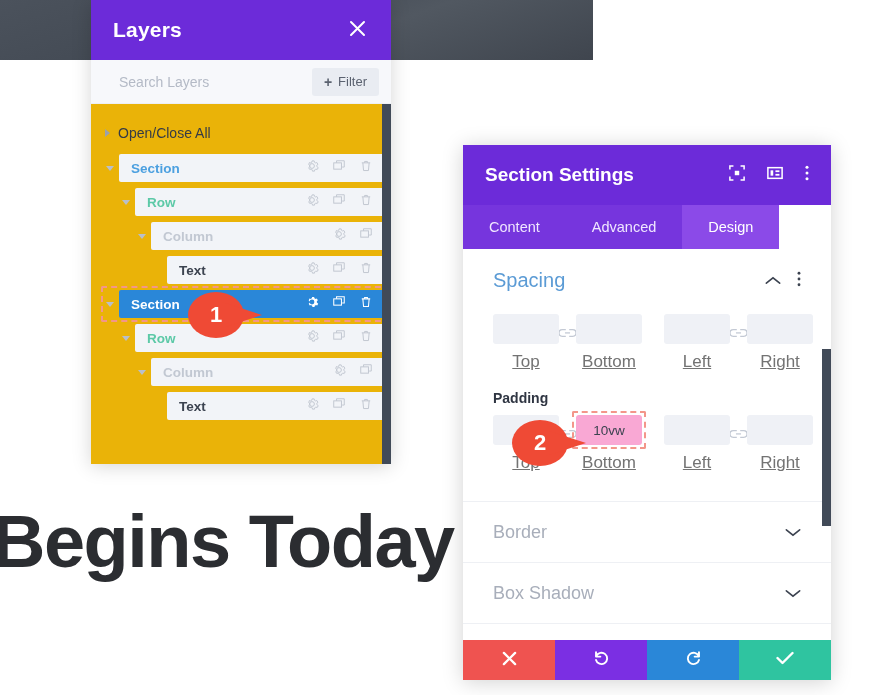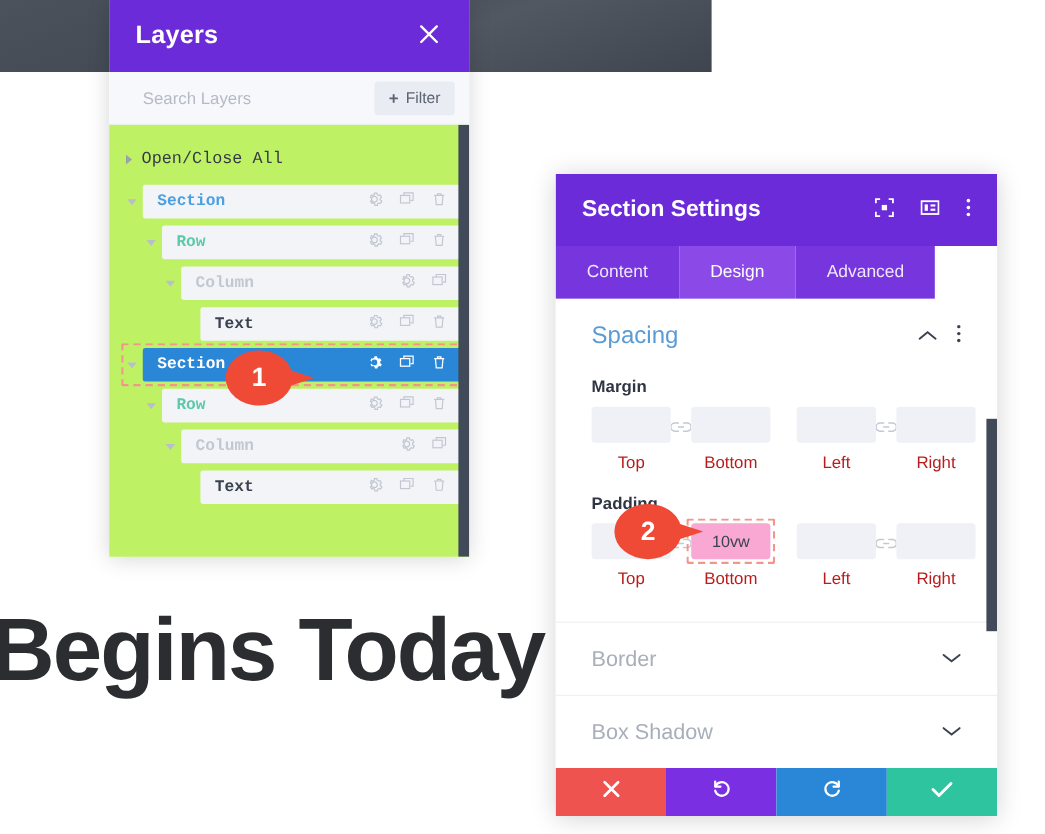--- a/index.html
+++ b/index.html
@@ -62,21 +62,21 @@
   .filter-btn {
     background: #e9ecf2; border: none; border-radius: 3px;
     height: 28px; padding: 0 12px; color: #5b6270; font-size: 13px;
     display: flex; align-items: center; gap: 6px; cursor: pointer;
     font-family: "Liberation Sans", sans-serif;
   }
   .filter-plus { font-size: 14px; font-weight: bold; }
 
   .layers-body {
     flex: 1 1 auto; position: relative; overflow: hidden;
-    background: #bef264; padding-top: 14px; font-family: Liberation Mono, monospace;
+    background: #eab308; padding-top: 14px;
   }
   .open-close-all {
     display: flex; align-items: center; gap: 8px;
     padding-left: 14px; height: 30px; color: #353b46; font-size: 14px;
     cursor: pointer;
   }
   .caret {
     width: 0; height: 0; border-left: 5px solid #9aa1ae;
     border-top: 4px solid transparent; border-bottom: 4px solid transparent;
     flex: 0 0 auto;
@@ -151,21 +151,21 @@
   .field-group-label {
     font-size: 14px; font-weight: bold; color: #2f3542; margin-bottom: 9px;
   }
   .field-row { display: flex; align-items: center; gap: 0; }
   .fld-wrap { position: relative; display: flex; flex-direction: column; align-items: center; }
   .fld {
     width: 66px; height: 30px; background: #eff1f6; border: none;
     border-radius: 3px; outline: none; text-align: center;
     font-size: 13.5px; color: #3c4350; font-family: "Liberation Sans", sans-serif;
   }
-  .fld-cap { font-size: 14px; color: #b91c1c; margin-top: 8px; }
+  .fld-cap { font-size: 17px; color: #737373; margin-top: 8px; text-decoration: underline; }
   .link-icon { width: 30px; display: flex; justify-content: center; align-items: center; padding-bottom: 21px;}
   .divider-v { width: 1px; height: 32px; background: #c9ced8; margin: 0 11px 21px 11px; }
   .fld-wrap.highlight .dash-outline2 {
     position: absolute; left: -4px; right: -4px; top: -4px; height: 38px;
     border: 2px dashed #f3968a; border-radius: 2px; pointer-events: none;
   }
   .accordion-row {
     height: 61px; border-top: 1px solid #eef0f4;
     display: flex; align-items: center; justify-content: space-between;
     padding: 0 30px; cursor: pointer;
@@ -466,22 +466,22 @@
             <circle cx="2" cy="2.5" r="1.7" fill="#ffffff"></circle>
             <circle cx="2" cy="9" r="1.7" fill="#ffffff"></circle>
             <circle cx="2" cy="15.5" r="1.7" fill="#ffffff"></circle>
           </svg>
         </span>
       </div>
     </div>
 
     <div class="settings-tabs">
       <div class="stab">Content</div>
+      <div class="stab">Advanced</div>
       <div class="stab active">Design</div>
-      <div class="stab">Advanced</div>
     </div>
 
     <div class="settings-body">
 
       <div class="spacing-block">
         <div class="spacing-head">
           <div class="spacing-title">Spacing</div>
           <div class="spacing-head-icons">
             <span>
               <svg width="16" height="10" viewBox="0 0 18 11">
@@ -491,21 +491,20 @@
             <span>
               <svg width="4" height="16" viewBox="0 0 4 18">
                   <circle cx="2" cy="2.5" r="1.6" fill="#3c4350"></circle>
                   <circle cx="2" cy="9" r="1.6" fill="#3c4350"></circle>
                   <circle cx="2" cy="15.5" r="1.6" fill="#3c4350"></circle>
                 </svg>
             </span>
           </div>
         </div>
 
-        <div class="field-group-label">Margin</div>
         <div class="field-row" style="margin-bottom:18px;">
           <div class="fld-wrap">
             <input class="fld" type="text" value="" style="">
             <span class="fld-cap">Top</span>
           </div>
           <span class="link-icon">
             <svg width="17" height="10" viewBox="0 0 20 11">
                 <path d="M8,1.4 H4 a4,4 0 000,8 H8 M12,1.4 H16 a4,4 0 010,8 H12" fill="none" stroke="#c3c9d4" stroke-width="1.5"></path>
                 <path d="M7,5.4 H13" stroke="#c3c9d4" stroke-width="1.5"></path>
               </svg>

